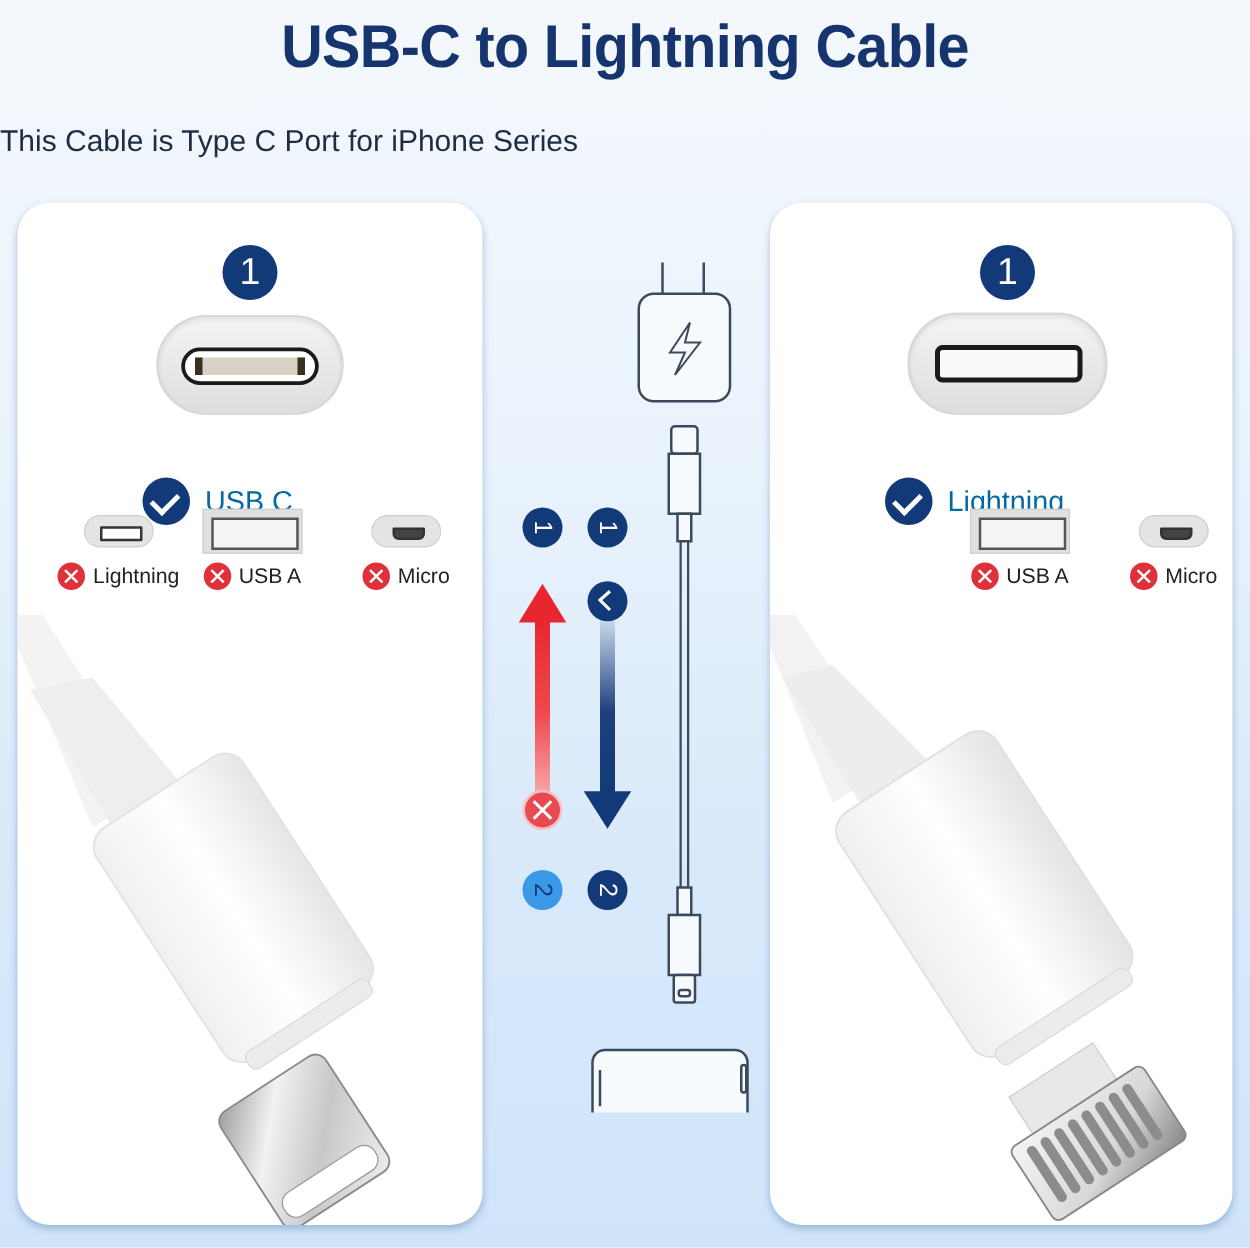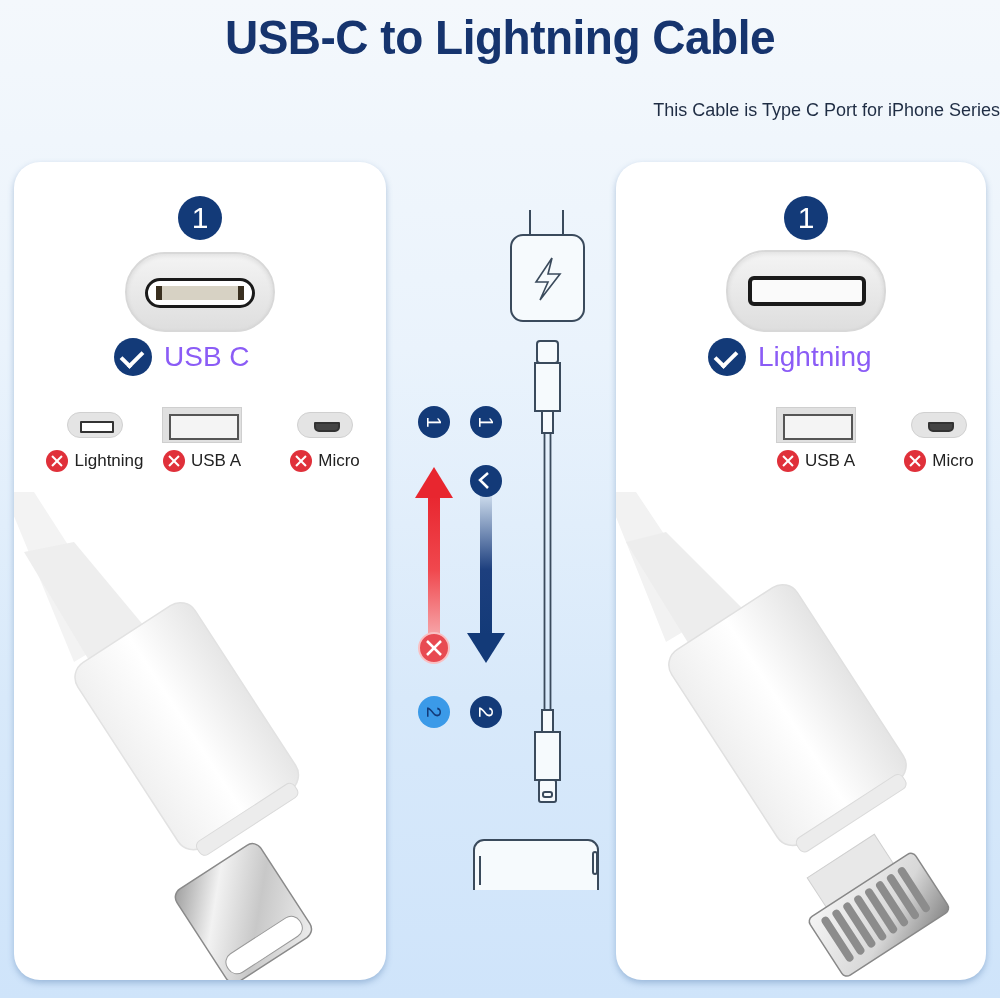--- a/index.html
+++ b/index.html
@@ -8,22 +8,22 @@
     font-family: "Liberation Sans", sans-serif;
     background: linear-gradient(180deg, #f4f8fc 0%, #eaf3fc 35%, #d8e9fa 70%, #cfe4fa 100%);
     position: relative;
   }
   .title {
     position: absolute; top: 10px; left: 0; width: 1000px; text-align: center;
     font-size: 46px; font-weight: bold; color: #16346e; letter-spacing: -0.5px;
     transform: scaleY(1.05);
   }
   .subtitle {
-    position: absolute; top: 100px; left: 0; width: 1000px; text-align: right;
-    font-size: 18px; color: #1f2d44;
+    position: absolute; top: 100px; left: 0; width: 1000px; text-align: left;
+    font-size: 24px; color: #1f2d44;
   }
   .card {
     position: absolute; top: 162px; width: 370px; height: 818px;
     background: #ffffff; border-radius: 26px;
     box-shadow: 0 3px 6px rgba(90,130,180,0.45);
     overflow: hidden;
   }
   .card.left { left: 14px; width: 372px; }
   .card.right { left: 616px; width: 370px; }
 
@@ -43,21 +43,21 @@
   }
   .port-big .slot .tongue {
     position: absolute; left: 8px; top: 5px; width: 88px; height: 14px;
     background: #d7d2c4; border-left: 6px solid #3a3020; border-right: 6px solid #3a3020;
   }
   .port-big .slot.lightning {
     border-width: 4px; background: #fafafa; border-radius: 6px;
   }
   .check-row {
     position: absolute; display: flex; align-items: center; gap: 12px;
-    font-size: 28px; color: #8b5cf6;
+    font-size: 23px; color: #0369a1; margin-top: 44px;
   }
   .check-icon {
     width: 38px; height: 38px; border-radius: 50%; background: #133a78; position: relative; flex: none;
   }
   .check-icon::after {
     content: ""; position: absolute; left: 11px; top: 8px; width: 10px; height: 17px;
     border-right: 4px solid #fff; border-bottom: 4px solid #fff; transform: rotate(45deg);
   }
   .incompat {
     position: absolute; top: 248px; display: flex; flex-direction: column; align-items: center;

